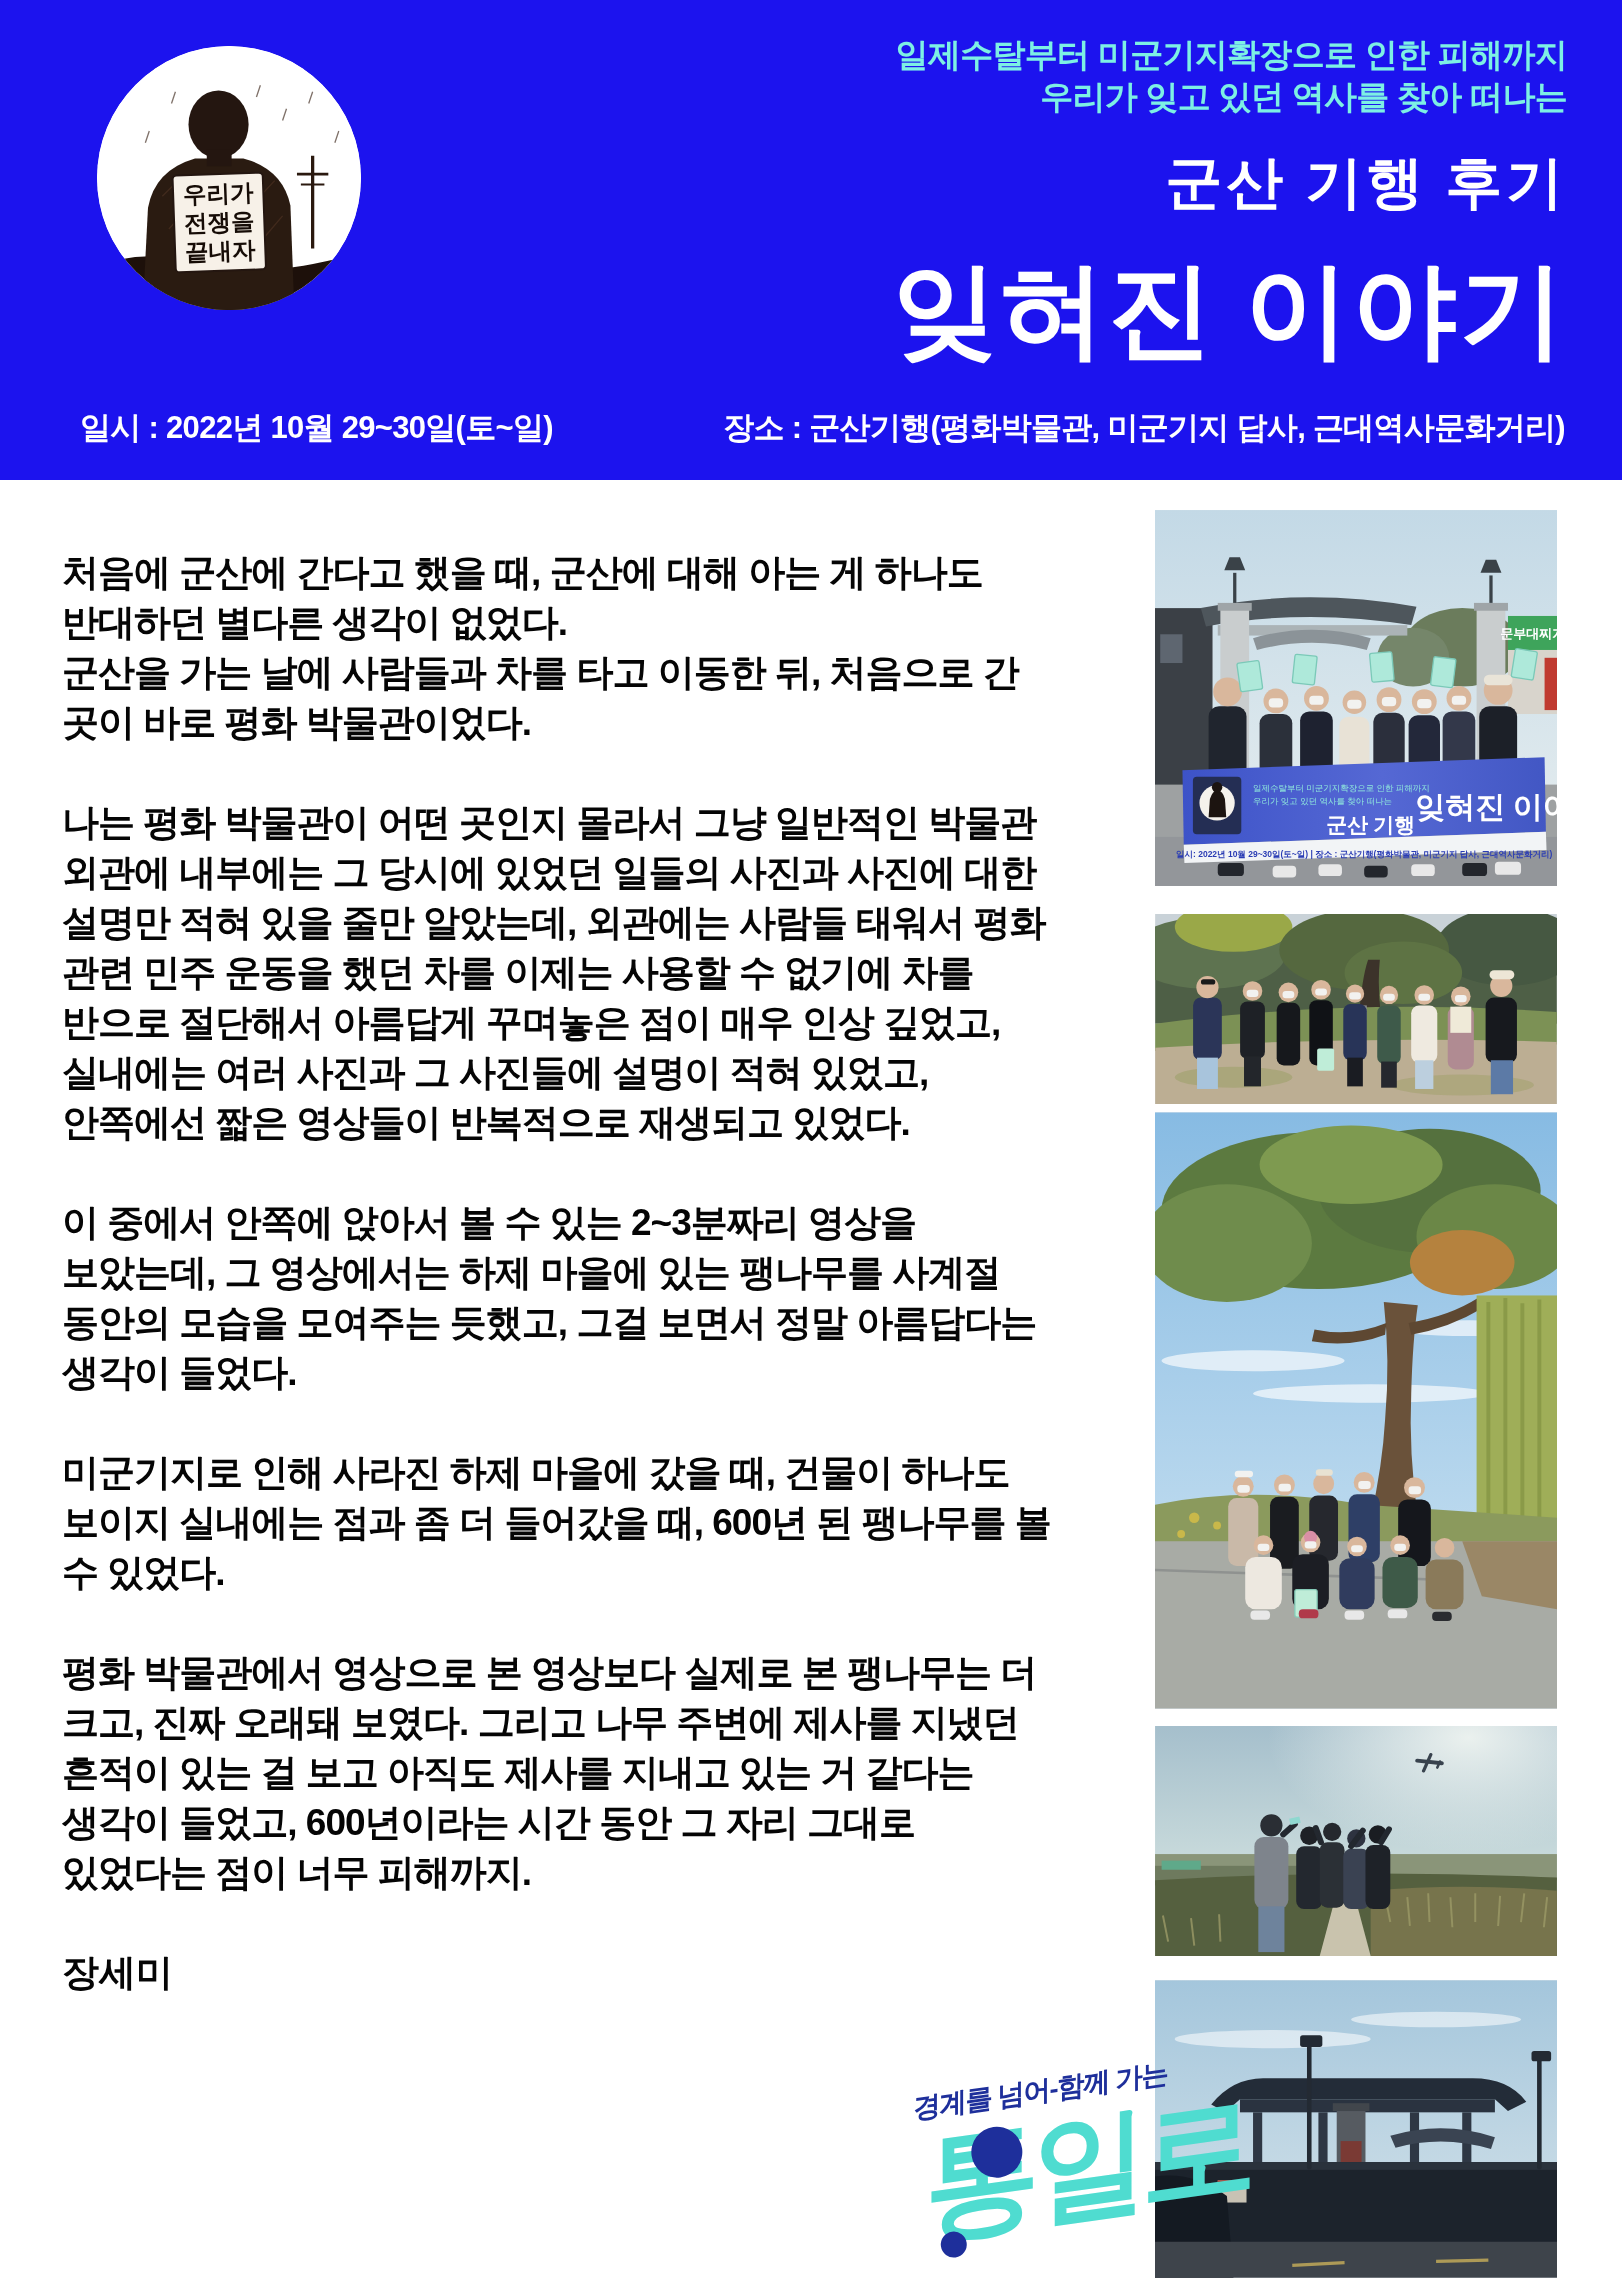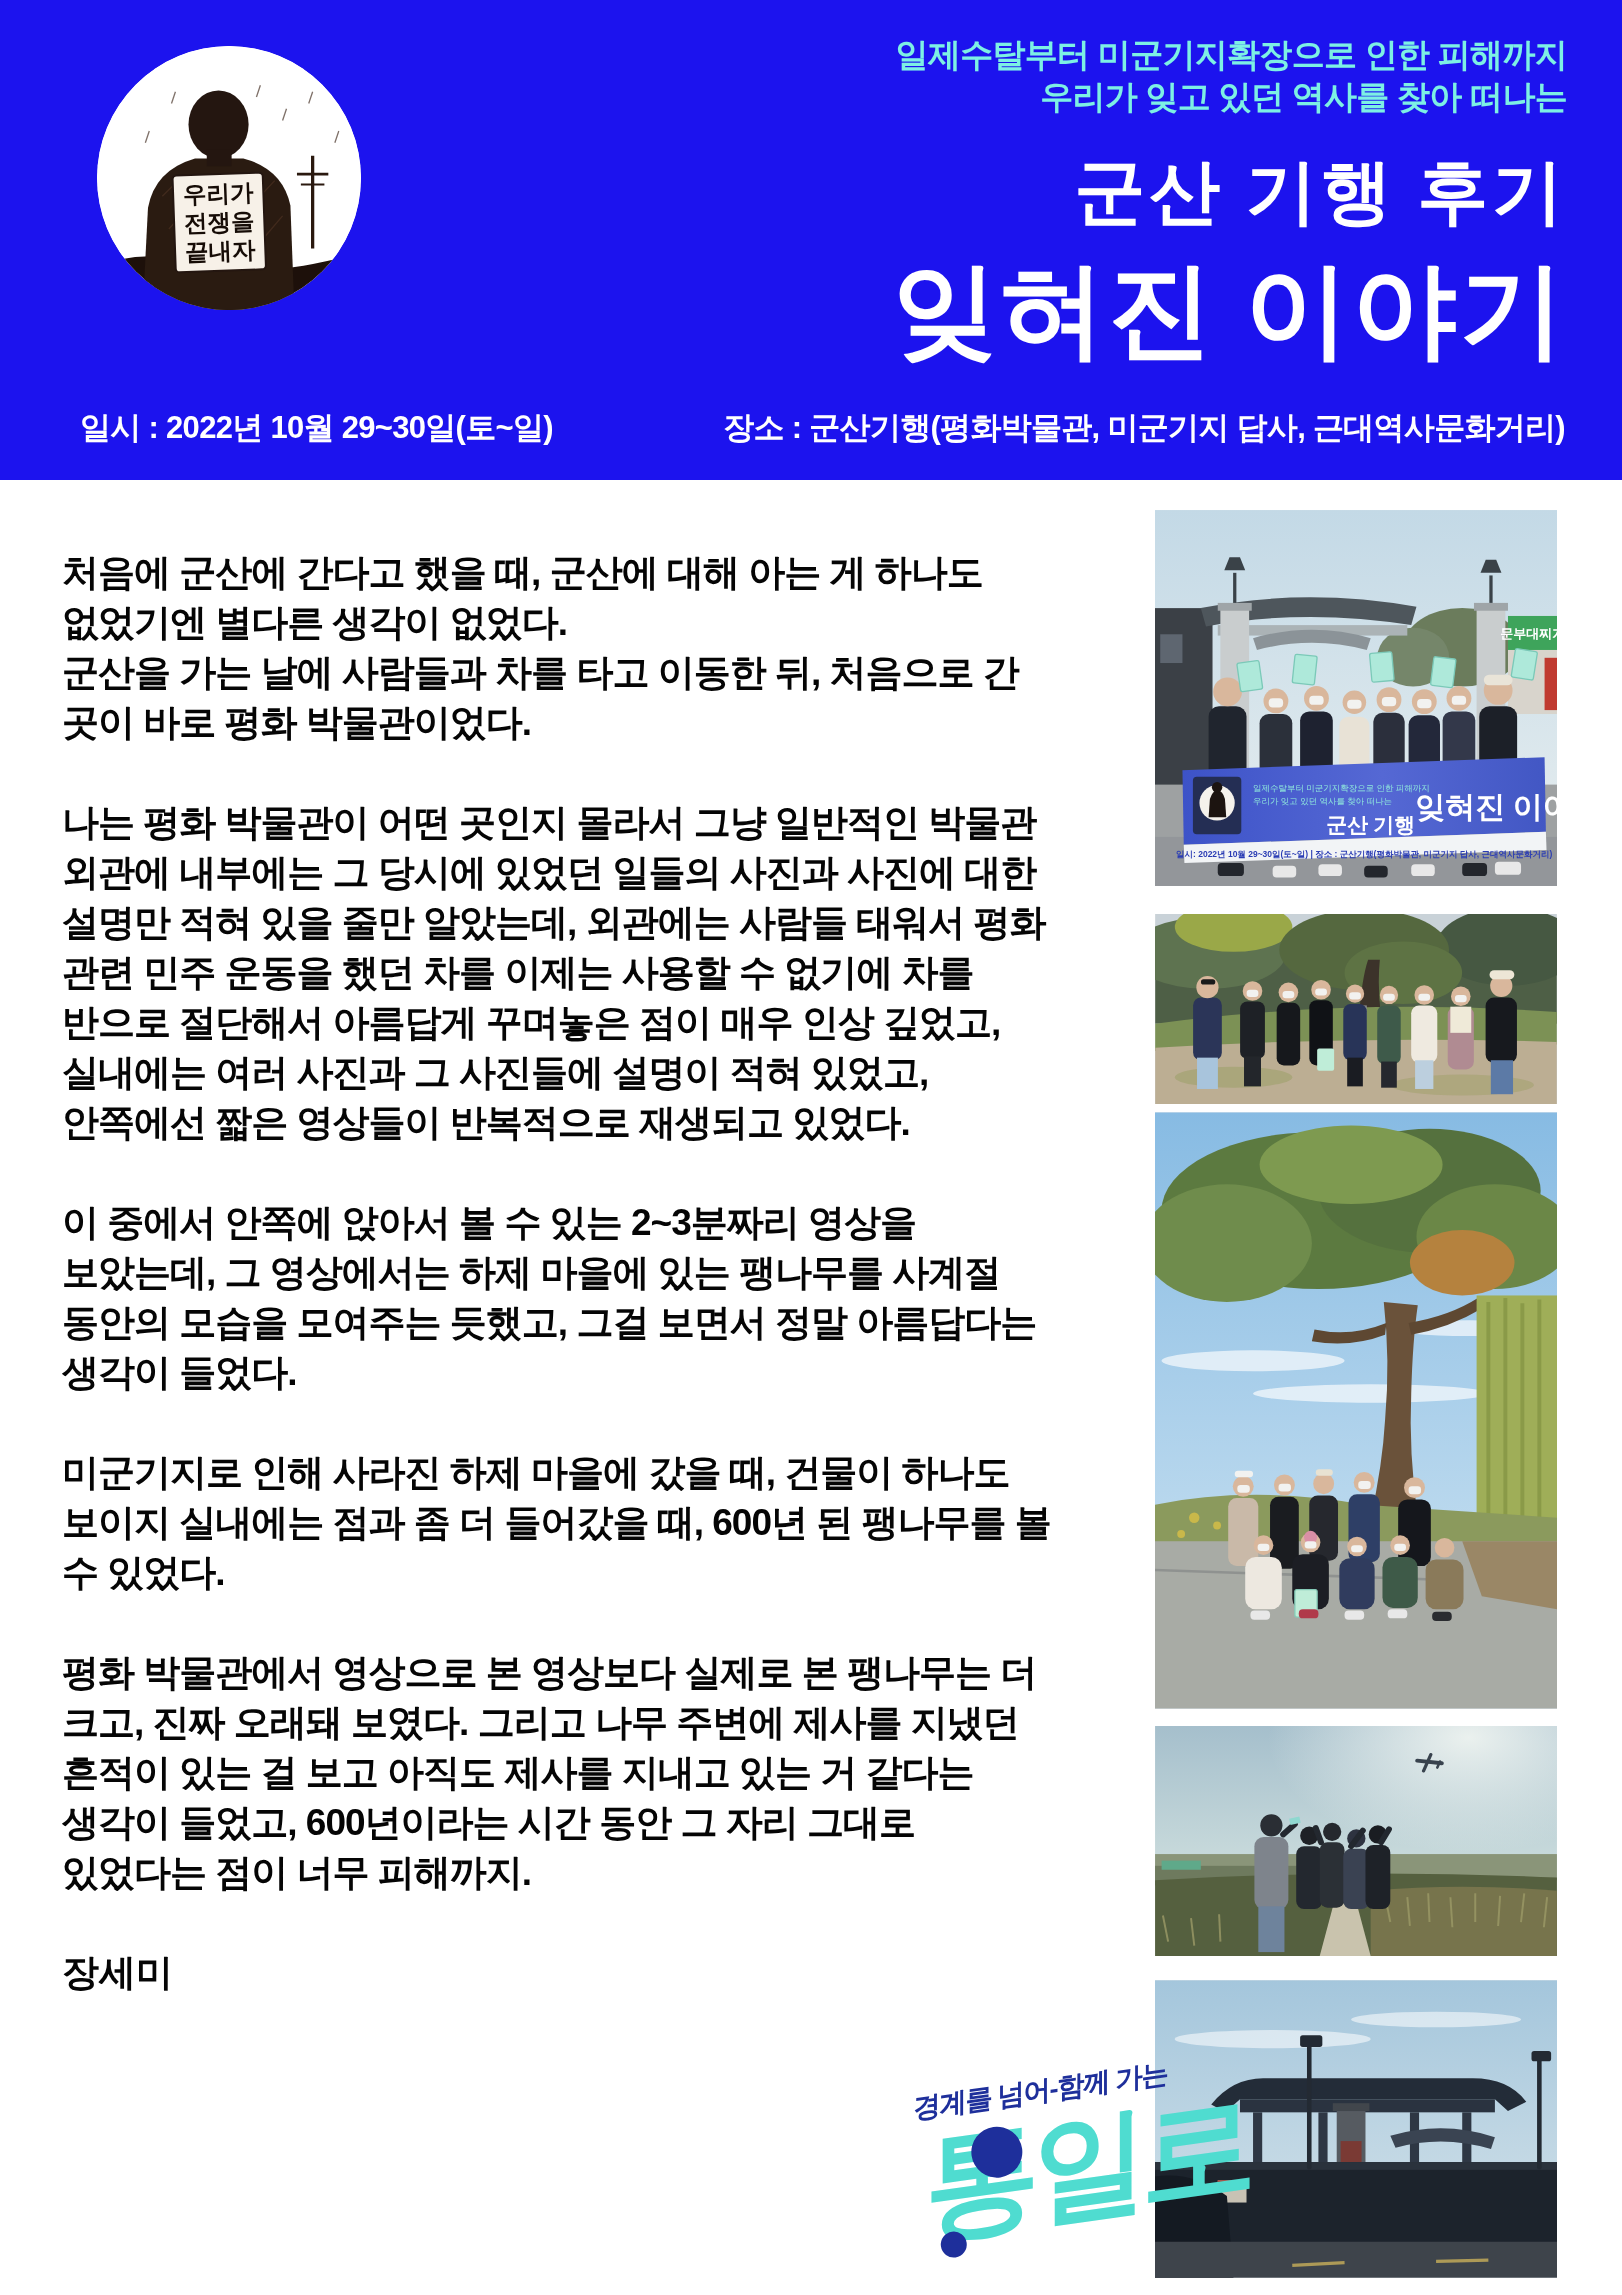--- a/index.html
+++ b/index.html
@@ -4,21 +4,21 @@
 <style>
   html,body{margin:0;padding:0;background:#777;}
   .page{position:relative;width:1623px;height:2295px;background:#ffffff;overflow:hidden;
         font-family:"Liberation Sans","DejaVu Sans",sans-serif;}
   
   .header{position:absolute;left:0;top:0;width:1623px;height:480px;background:#1C13EE;}
   .logo-circle{position:absolute;left:97px;top:46px;width:264px;height:264px;border-radius:50%;
                background:#ffffff;overflow:hidden;}
   .subtitle{position:absolute;right:56px;top:34px;text-align:right;color:#7DF0E4;
             font-size:33px;line-height:42px;font-weight:800;letter-spacing:-0.7px;}
-  .title1{position:absolute;right:56px;top:145px;color:#ffffff;font-size:71px;font-weight:700;
+  .title1{position:absolute;right:56px;top:145px;color:#ffffff;font-size:57px;font-weight:700;
           font-family:"Liberation Serif","DejaVu Serif",serif;letter-spacing:3.9px;white-space:nowrap;}
   .title2{position:absolute;right:56px;top:241px;color:#ffffff;font-size:105px;font-weight:700;
           font-family:"Liberation Serif","DejaVu Serif",serif;letter-spacing:2.6px;white-space:nowrap;}
   .info-row{position:absolute;left:80px;right:58px;top:407px;display:flex;justify-content:space-between;
             color:#ffffff;font-size:31px;font-weight:800;letter-spacing:-0.7px;white-space:nowrap;}
   
   .article{position:absolute;left:62px;top:548px;width:1067px;color:#050505;}
   .article p{margin:0 0 50px 0;font-size:37px;line-height:50px;font-weight:700;
              letter-spacing:-1px;white-space:pre-line;}
   .signature{font-size:37px;font-weight:700;margin-top:22px;}
@@ -96,21 +96,21 @@
 
     <div class="info-row">
       <span>일시 : 2022년 10월 29~30일(토~일)</span>
       <span>장소 : 군산기행(평화박물관, 미군기지 답사, 근대역사문화거리)</span>
     </div>
   </div>
 
   <div class="article">
     <div id="paragraphs">
         <p>처음에 군산에 간다고 했을 때, 군산에 대해 아는 게 하나도
-없었기엔 별다른 생각이 없었다.
+반대하던 별다른 생각이 없었다.
 군산을 가는 날에 사람들과 차를 타고 이동한 뒤, 처음으로 간
 곳이 바로 평화 박물관이었다.</p>
         <p>나는 평화 박물관이 어떤 곳인지 몰라서 그냥 일반적인 박물관
 외관에 내부에는 그 당시에 있었던 일들의 사진과 사진에 대한
 설명만 적혀 있을 줄만 알았는데, 외관에는 사람들 태워서 평화
 관련 민주 운동을 했던 차를 이제는 사용할 수 없기에 차를
 반으로 절단해서 아름답게 꾸며놓은 점이 매우 인상 깊었고,
 실내에는 여러 사진과 그 사진들에 설명이 적혀 있었고,
 안쪽에선 짧은 영상들이 반복적으로 재생되고 있었다.</p>
         <p>이 중에서 안쪽에 앉아서 볼 수 있는 2~3분짜리 영상을

